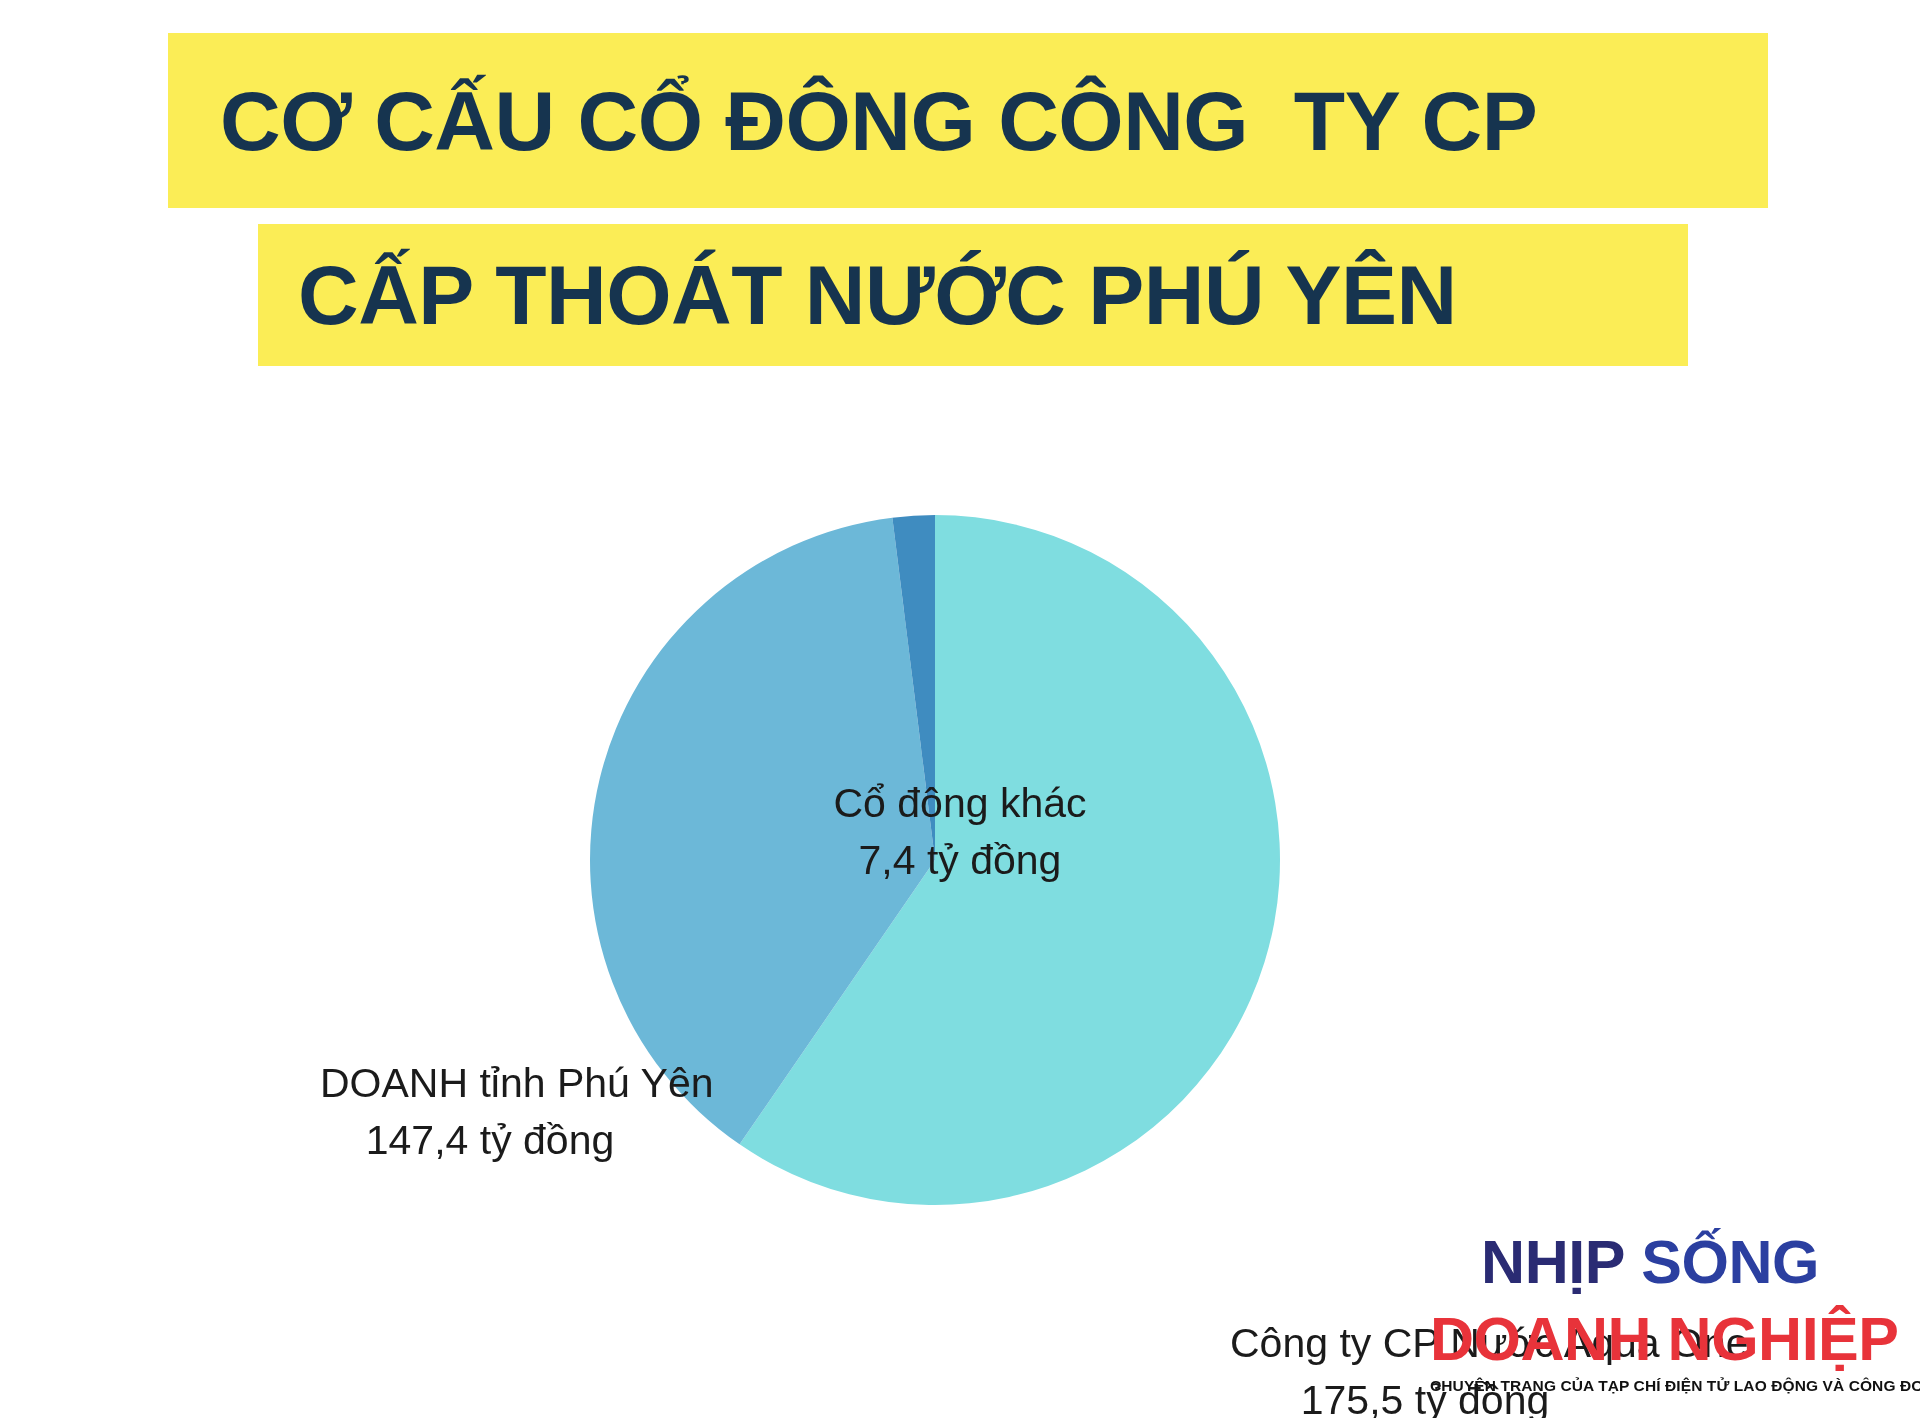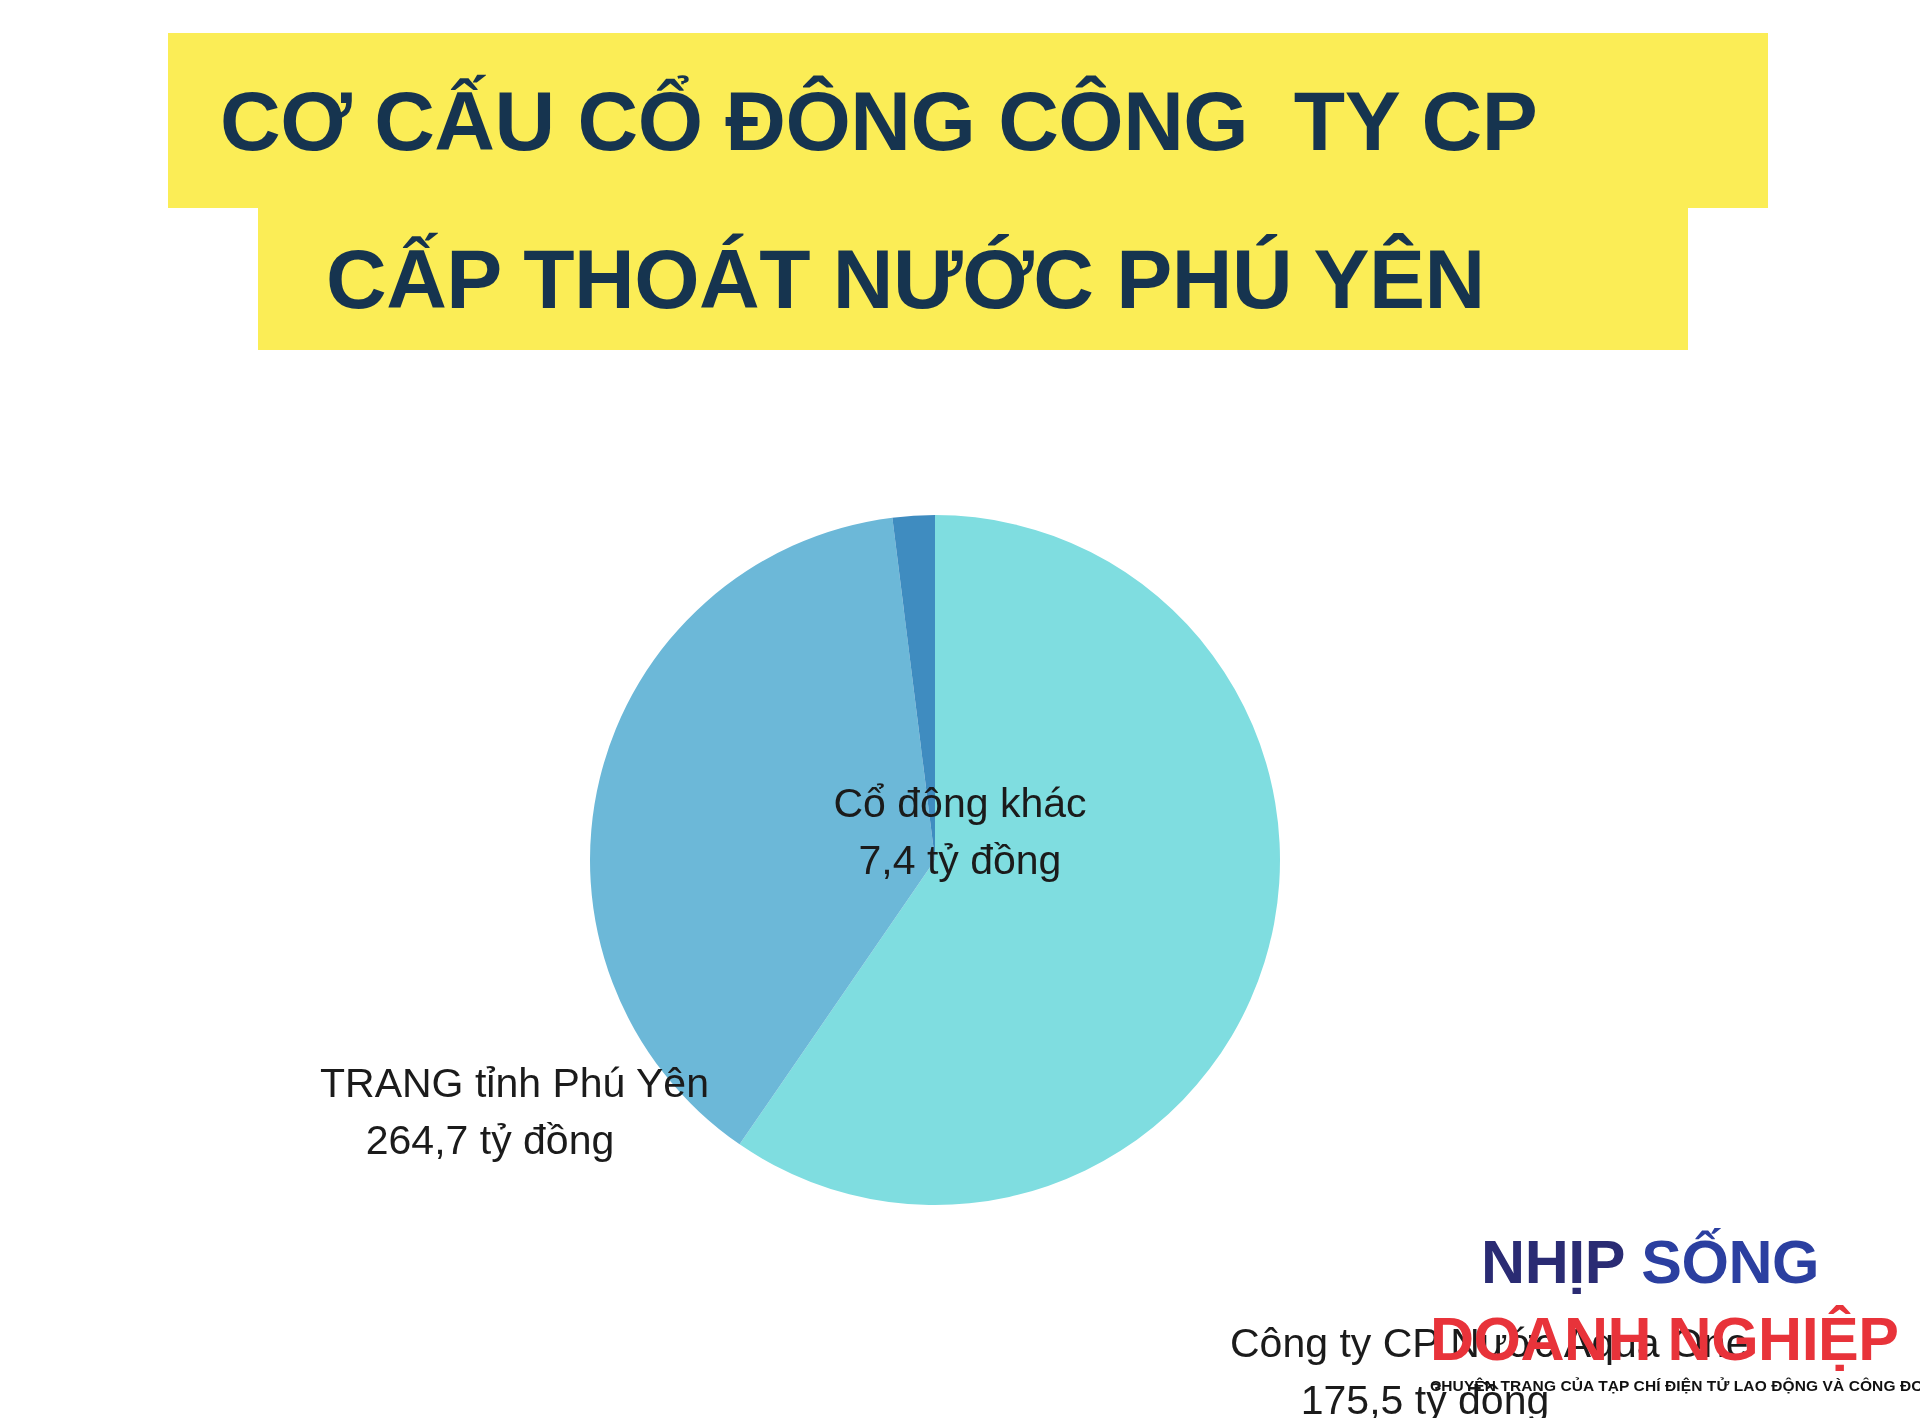--- a/index.html
+++ b/index.html
@@ -47,24 +47,24 @@
   .title-line-1 {
     left: 168px;
     top: 33px;
     width: 1600px;
     height: 175px;
     padding-left: 52px;
     box-sizing: border-box;
   }
   .title-line-2 {
     left: 258px;
-    top: 208px;
+    top: 224px;
     width: 1430px;
     height: 142px;
-    padding-left: 68px;
+    padding-left: 40px;
     box-sizing: border-box;
   }
 
   
   .chart-area {
     position: absolute;
     left: 0;
     top: 350px;
     width: 1920px;
     height: 880px;
@@ -166,22 +166,22 @@
           <path d="M 0 0 L -42.643 -342.355 A 345 345 0 0 1 -0.000 -345.000 Z" fill="#3f8cc0"></path>
         </g>
     </svg>
 
     <div class="pie-label label-other">
       <span class="lbl-name">Cổ đông khác</span>
       <span class="lbl-val">7,4 tỷ đồng</span>
     </div>
 
     <div class="pie-label label-ubnd">
-      <span class="lbl-name">TRANG tỉnh Phú Yên</span>
-      <span class="lbl-val">264,7 tỷ đồng</span>
+      <span class="lbl-name">DOANH tỉnh Phú Yên</span>
+      <span class="lbl-val">147,4 tỷ đồng</span>
     </div>
 
     <div class="pie-label label-aqua">
       <span class="lbl-name">Công ty CP Nước Aqua One</span>
       <span class="lbl-val">175,5 tỷ đồng</span>
     </div>
 
   </div>
 
   <div class="logo">

